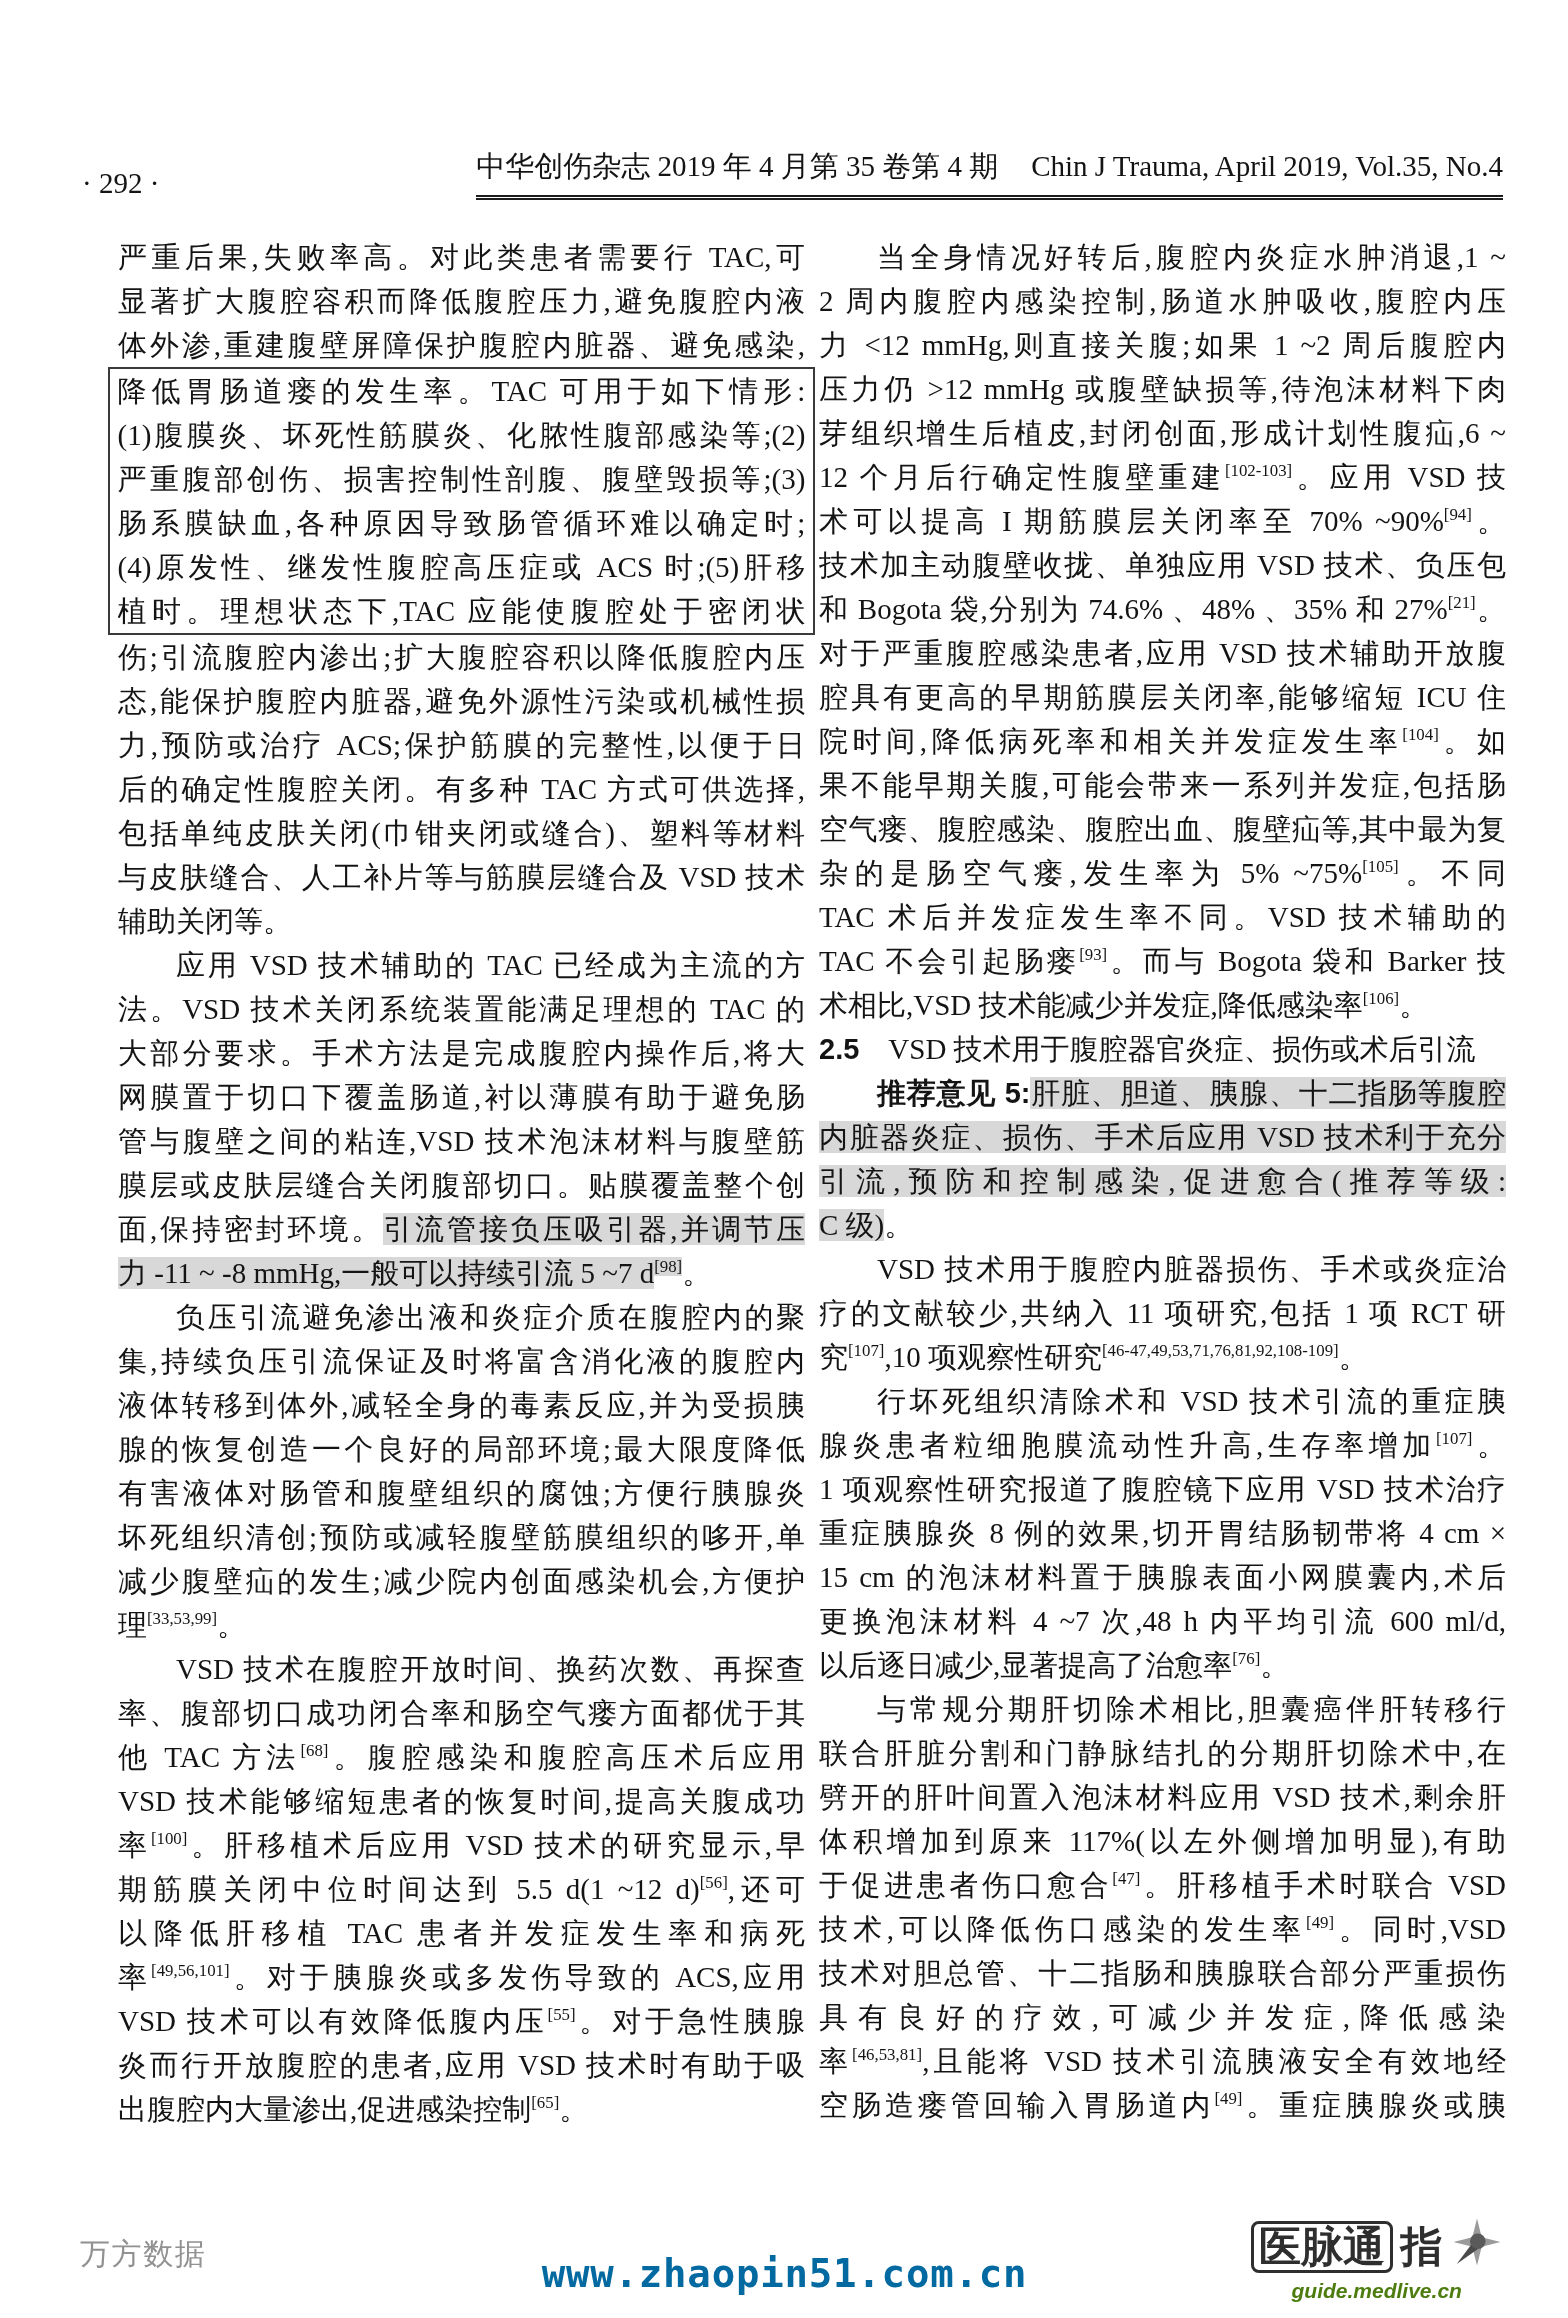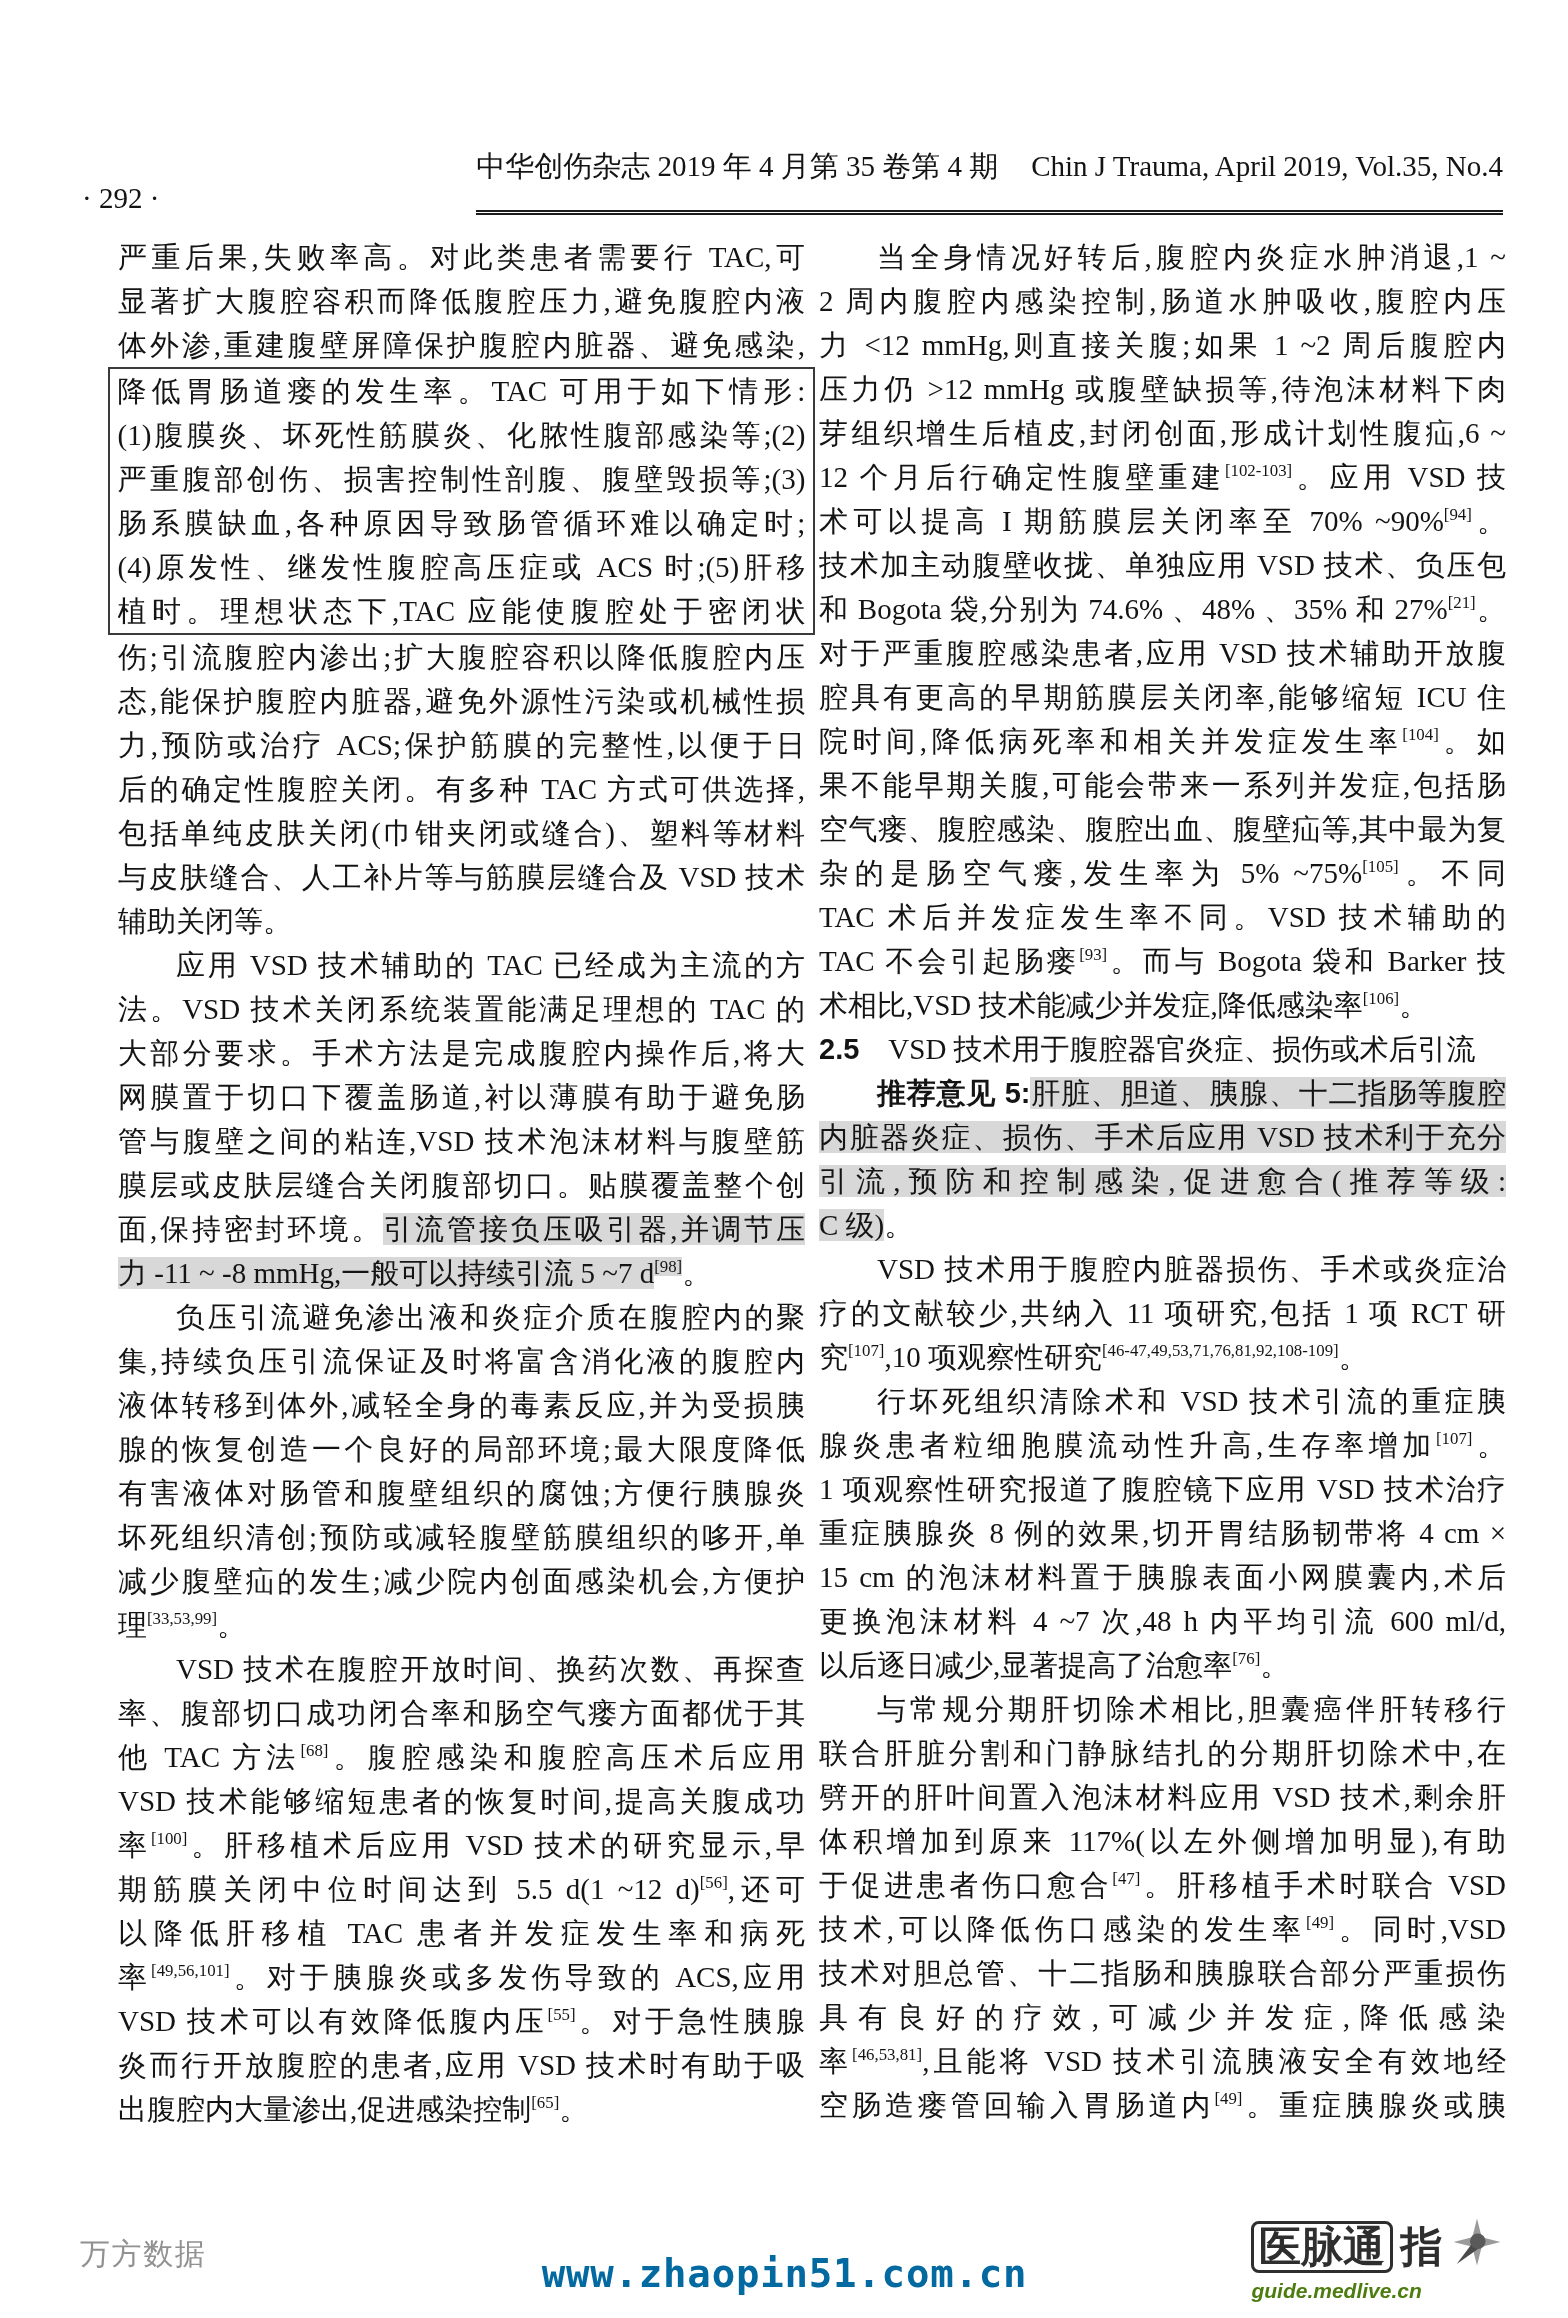--- a/index.html
+++ b/index.html
@@ -1,39 +1,39 @@
 <!DOCTYPE html>
 <html style="font-size:12.6px"><head>
 <meta charset="utf-8">
 <style>
   html,body{margin:0;padding:0;background:#6b6b6b;}
   .page{position:relative;width:1569px;height:2319px;background:#ffffff;
         font-family:"Liberation Serif","DejaVu Serif",serif;color:#141414;overflow:hidden;}
   
   .hdr{position:absolute;top:147px;left:82px;right:66px;display:flex;
        justify-content:space-between;align-items:flex-end;font-size:29px;white-space:nowrap;}
-  .cite{padding-bottom:23px;border-bottom:5.5px double #1c1c1c;}
+  .cite{padding-bottom:8px;border-bottom:5.5px double #1c1c1c;}
   .cite .en{margin-left:33px;}
   
   .cols{position:absolute;top:235px;left:118px;width:1396px;display:flex;gap:14px;}
   .col{width:687px;font-size:29px;line-height:44px;}
   .ln{height:44px;overflow:hidden;text-align:justify;text-align-last:justify;}
   .ln.end{text-align-last:left;}
   .ln.ind{text-indent:58px;}
   .box{border:2.4px solid #3a3a3a;margin:0 -10.2px;padding:0 7.8px;}
   .sup{font-size:58%;vertical-align:super;line-height:0;}
   .hl{background:#d8d8d8;}
   .hlsup{font-size:58%;vertical-align:super;line-height:0;background:#d8d8d8;}
   .bold{font-weight:bold;font-family:"Liberation Sans","DejaVu Sans",sans-serif;}
   
   .wm{position:absolute;left:80px;top:2234px;font-size:30px;color:#919191;letter-spacing:1.6px;}
   .url{position:absolute;left:0;right:0;top:2251px;text-align:center;
        font-family:"DejaVu Sans Mono","Liberation Mono",monospace;font-weight:bold;
        font-size:39px;letter-spacing:0.8px;color:#0369a1;}
-  .logo{position:absolute;right:67px;top:2217px;
+  .logo{position:absolute;right:67px;top:2217px;text-align:center;
         font-family:"Liberation Sans","DejaVu Sans",sans-serif;color:#2e2e2e;}
   .logo-main{display:flex;align-items:center;gap:7.8px;font-weight:900;font-size:42px;}
   .logo-brand{border:3.1px solid #2e2e2e;border-radius:7.8px;padding:0 4.7px;line-height:1.1;}
   .logo-guide{letter-spacing:1.6px;}
   .logo-sub{font-style:italic;font-weight:bold;font-size:21px;margin-top:1.6px;color:#4d7c0f;}
 </style>
 </head>
 <body>
 
 <div class="page">

